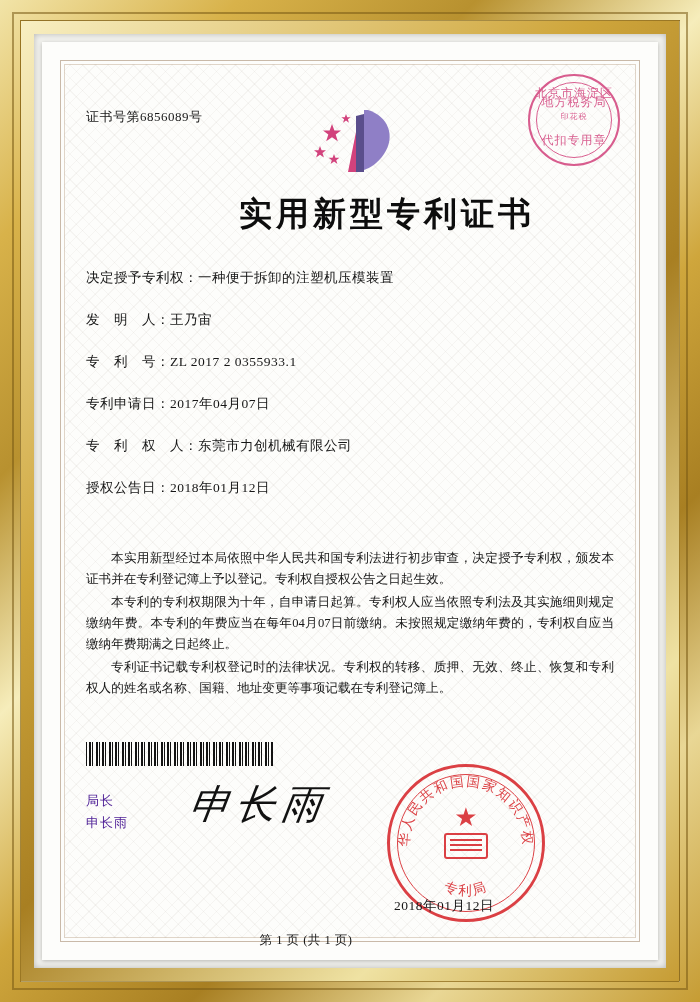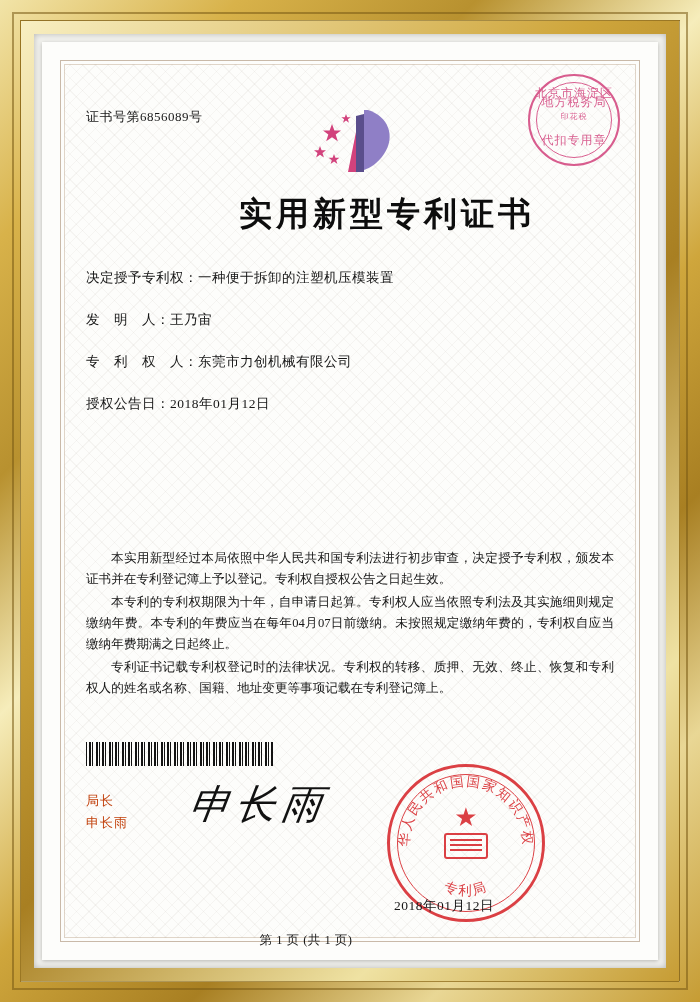--- a/index.html
+++ b/index.html
@@ -177,21 +177,21 @@
       #121212 3px 5px, transparent 5px 6px,
       #121212 6px 7px, transparent 7px 10px,
       #121212 10px 12px, transparent 12px 13px);
   }
   .sig-label {
     position: absolute;
     left: 44px; top: 748px;
     font-size: 13px;
     line-height: 22px;
     letter-spacing: 1px;
-    color: #c2410c;
+    color: #4c1d95;
   }
   .signature {
     position: absolute;
     left: 148px; top: 735px;
     font-size: 40px;
     font-family: "DejaVu Serif", serif;
     font-style: italic;
     color: #111;
     letter-spacing: 6px;
     transform: skewX(-8deg);
@@ -303,20 +303,26 @@
       <div class="title">实用新型专利证书</div>
 
       <div class="fields">
         <div class="field">
           <span class="lbl">决定授予专利权：</span><span class="val">一种便于拆卸的注塑机压模装置</span>
         </div>
         <div class="field">
           <span class="lbl">发　明　人：</span><span class="val">王乃宙</span>
         </div>
         <div class="field">
+          <span class="lbl">专　利　号：</span><span class="val">ZL 2017 2 0355933.1</span>
+        </div>
+        <div class="field">
+          <span class="lbl">专利申请日：</span><span class="val">2017年04月07日</span>
+        </div>
+        <div class="field">
           <span class="lbl">专　利　权　人：</span><span class="val">东莞市力创机械有限公司</span>
         </div>
         <div class="field">
           <span class="lbl">授权公告日：</span><span class="val">2018年01月12日</span>
         </div>
       </div>
 
       <div class="body-text">
         <p>本实用新型经过本局依照中华人民共和国专利法进行初步审查，决定授予专利权，颁发本证书并在专利登记簿上予以登记。专利权自授权公告之日起生效。</p>
         <p>本专利的专利权期限为十年，自申请日起算。专利权人应当依照专利法及其实施细则规定缴纳年费。本专利的年费应当在每年04月07日前缴纳。未按照规定缴纳年费的，专利权自应当缴纳年费期满之日起终止。</p>

